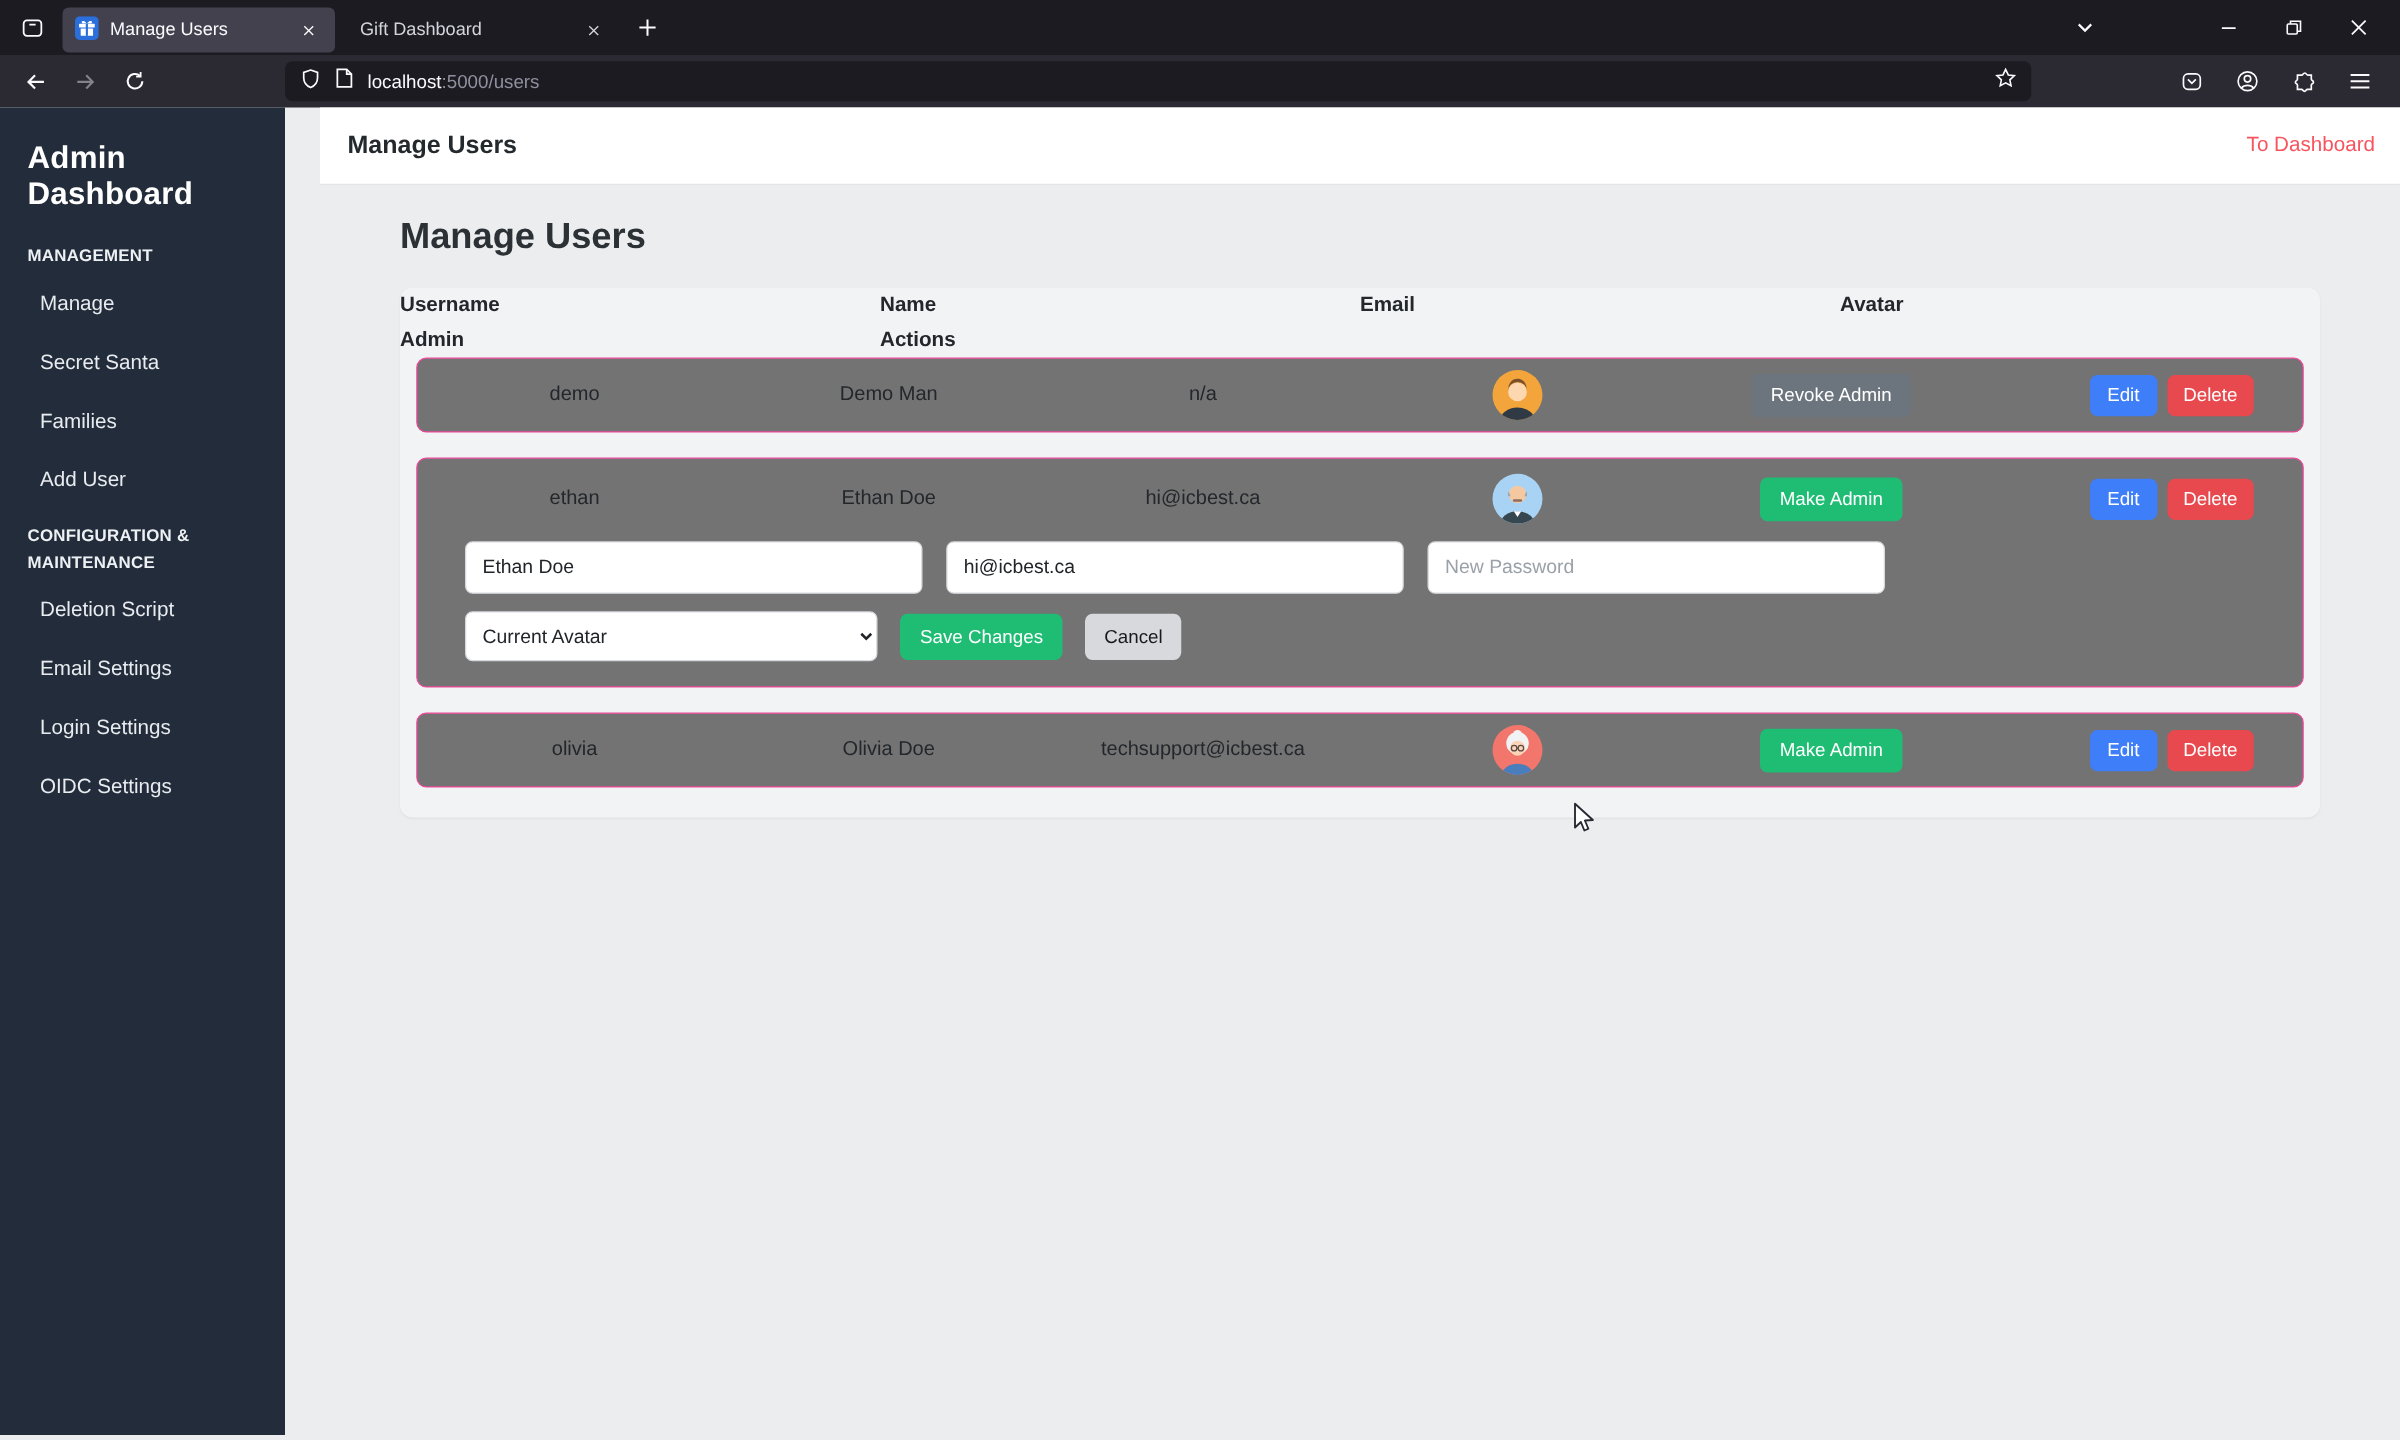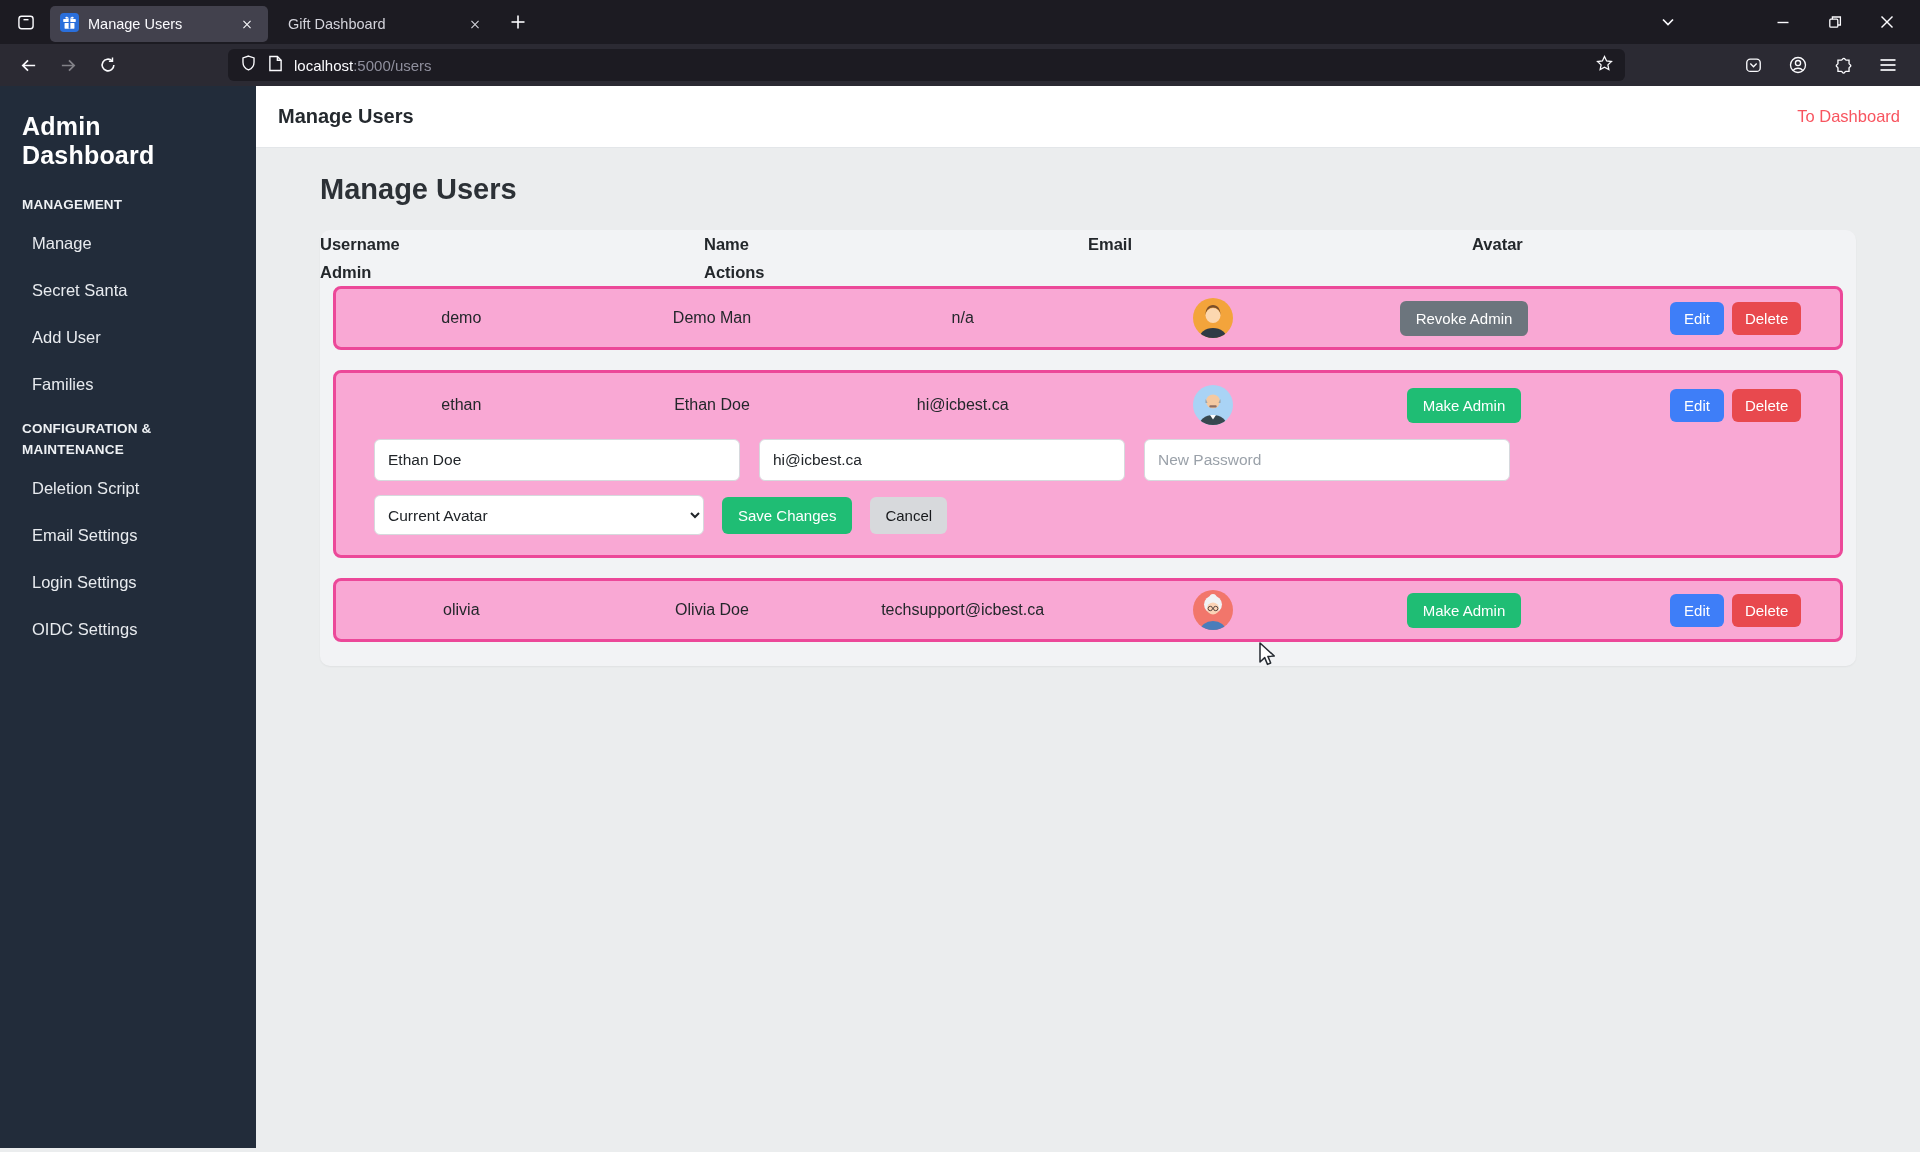--- a/index.html
+++ b/index.html
@@ -25,42 +25,42 @@
     background:transparent;border:none;}
   .toolbar{position:absolute;top:44px;left:0;right:0;height:42px;background:#2b2a33;
     display:flex;align-items:center;padding:0 12px;gap:8px;box-sizing:border-box;}
   .nav-dim svg{opacity:.42;}
   .urlbar{margin-left:96px;height:32px;flex:1;max-width:1424px;background:#1c1b22;border-radius:6px;
     display:flex;align-items:center;padding:0 12px;gap:11px;box-sizing:border-box;}
   .url-text{font-size:15px;color:#fbfbfe;flex:1;white-space:nowrap;}
   .url-dim{color:#8f8f9d;}
   .toolbar-right{display:flex;align-items:center;gap:13px;margin-left:104px;padding-right:4px;}
   
-  .sidebar{position:absolute;top:86px;left:0;bottom:4px;width:256px;background:#222c3a;color:#fff;
+  .sidebar{position:absolute;top:86px;left:0;bottom:4px;width:228px;background:#222c3a;color:#fff;
     box-sizing:border-box;}
   .sidebar-title{font-size:25px;font-weight:700;padding:26px 20px 10px 22px;letter-spacing:.2px;}
   .nav-section{margin-top:15px;}
   .nav-section-label{font-size:13.5px;font-weight:700;color:#eef1f4;padding:0 22px;line-height:1.55;
     letter-spacing:.2px;max-width:170px;}
   .nav-item{font-size:16.5px;color:#e8ebef;padding:10px 0 10px 32px;margin-top:8px;cursor:pointer;}
   
   .page-header{position:absolute;left:256px;top:86px;right:0;height:62px;background:#fff;
     border-bottom:1px solid #e3e6e9;display:flex;align-items:center;justify-content:space-between;
     padding:0 20px 0 22px;box-sizing:border-box;}
   .page-header-title{font-size:20px;font-weight:700;color:#24292e;}
   .to-dashboard{font-size:16.5px;color:#f8545f;text-decoration:none;}
   
   .content{position:absolute;left:256px;top:149px;right:0;bottom:0;background:#ebedee;
     padding:0 64px;box-sizing:border-box;}
   .content h1{font-size:29px;font-weight:700;color:#2c3136;margin:24px 0 24px;}
   .table-wrap{background:#f2f3f5;border-radius:10px;padding-bottom:4px;
     box-shadow:0 1px 2px rgba(0,0,0,.05);}
   .thead{display:grid;grid-template-columns:repeat(4,1fr);height:56px;align-items:center;
     text-align:left;font-weight:700;font-size:16.5px;color:#23272b;}
-  .row-card{background:#f9a8d4;border:3px solid #ec4899;border-radius:8px;margin:0 13px 20px;}
+  .row-card{background:#737373;border:1px solid #ec4899;border-radius:8px;margin:0 13px 20px;}
   .row-grid{display:grid;grid-template-columns:repeat(6,1fr);align-items:center;text-align:center;
     min-height:58px;font-size:16px;color:#23272b;}
   .cell-flex{display:flex;align-items:center;justify-content:center;gap:8px;}
   
   .btn{border:none;border-radius:6px;color:#fff;font-size:15px;font-family:inherit;cursor:pointer;}
   .btn-admin{padding:9px 16px;}
   .btn-gray{background:#6c757d;}
   .btn-green{background:#1fbd74;}
   .btn-blue{background:#3e7ef8;padding:8px 14px;margin-left:42px;}
   .btn-red{background:#e8494e;padding:8px 13px;}
@@ -214,22 +214,22 @@
     </button>
   </div>
 </div>
 
 <aside class="sidebar" style="background: rgb(34, 44, 58);">
   <div class="sidebar-title">Admin Dashboard</div>
   <div class="nav-section">
     <div class="nav-section-label">MANAGEMENT</div>
     <div class="nav-item">Manage</div>
     <div class="nav-item">Secret Santa</div>
+    <div class="nav-item">Families</div>
     <div class="nav-item">Add User</div>
-    <div class="nav-item">Families</div>
   </div>
   <div class="nav-section">
     <div class="nav-section-label">CONFIGURATION &amp; MAINTENANCE</div>
     <div class="nav-item">Deletion Script</div>
     <div class="nav-item">Email Settings</div>
     <div class="nav-item">Login Settings</div>
     <div class="nav-item">OIDC Settings</div>
   </div>
 </aside>
 

